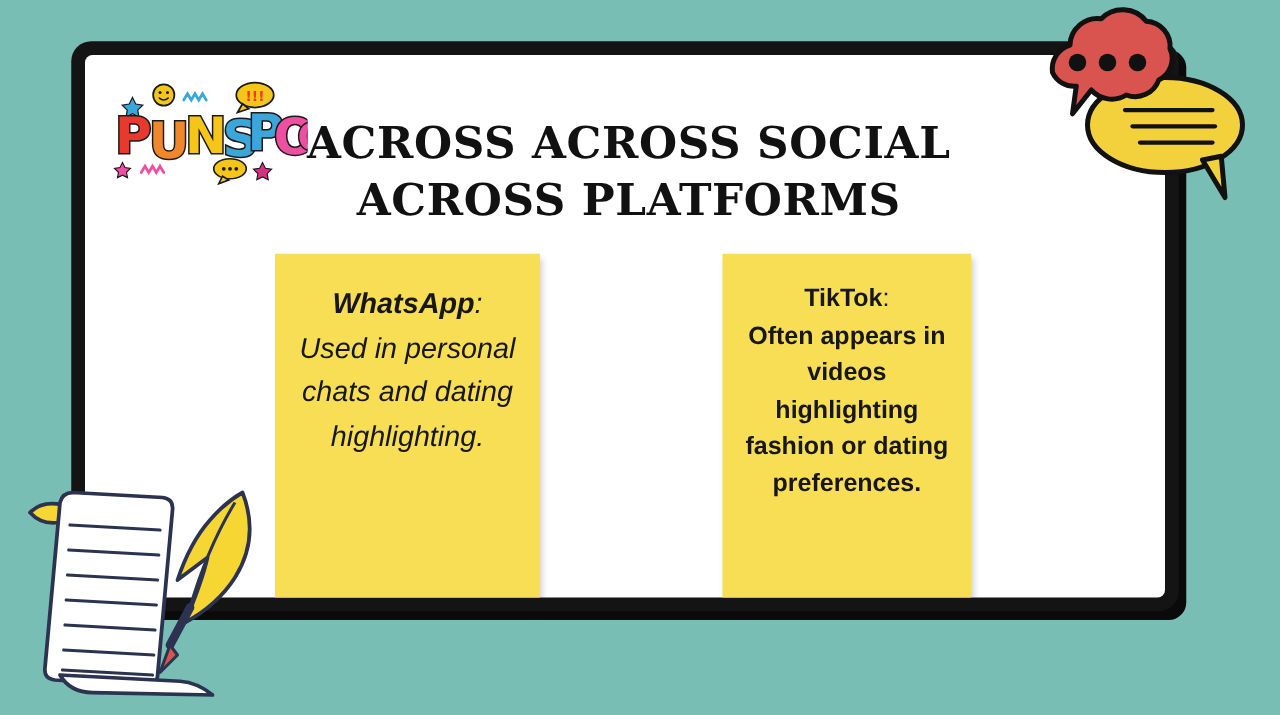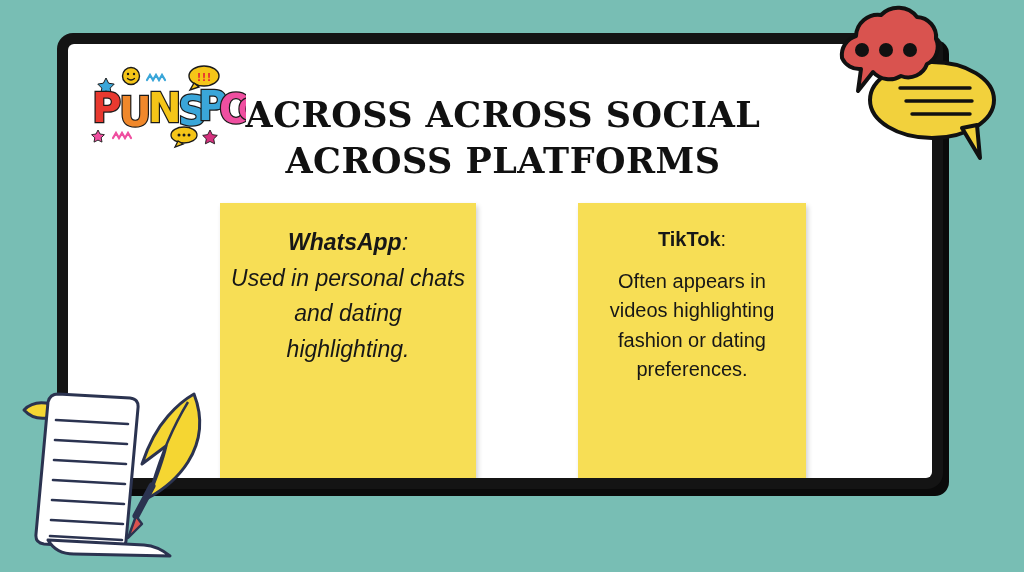--- a/index.html
+++ b/index.html
@@ -82,26 +82,26 @@
     background: #f7de55;
     box-shadow: 2px 3px 5px rgba(0,0,0,0.18);
   }
   .note-inner {
     padding: 22px 10px 0 10px;
     text-align: center;
     color: #171717;
   }
   #note-whatsapp {
     left: 152px;
-    width: 256px;
+    width: 212px;
     height: 285px;
   }
   #note-tiktok {
     left: 510px;
-    width: 228px;
+    width: 199px;
     height: 280px;
   }
   .note-lead-italic {
     font-size: 23px;
     font-style: italic;
     font-weight: bold;
     line-height: 1.55;
   }
   .note-lead-italic .colon { font-weight: normal; }
   .note-body-italic {
@@ -111,23 +111,22 @@
     line-height: 1.55;
   }
   .note-lead-plain {
     font-size: 20px;
     font-weight: bold;
     line-height: 1.48;
   }
   .note-lead-plain .colon { font-weight: normal; }
   .note-body-plain {
     font-size: 20px;
-    font-weight: normal;
+    font-weight: bold;
     line-height: 1.48;
-    margin-top: 12px;
   }
 
   
   #speech-bubbles {
     position: absolute;
     left: 812px;
     top: 2px;
     width: 212px;
     height: 160px;
     pointer-events: none;

